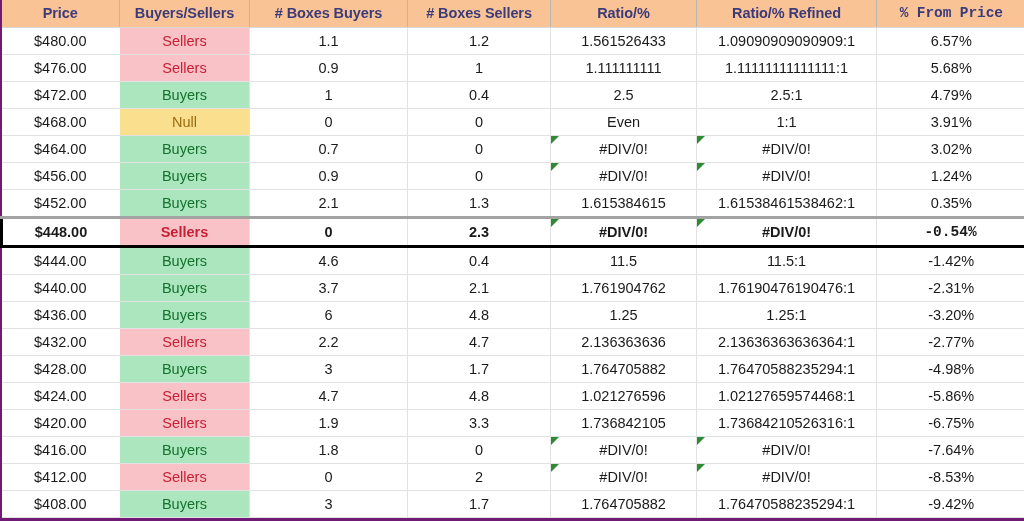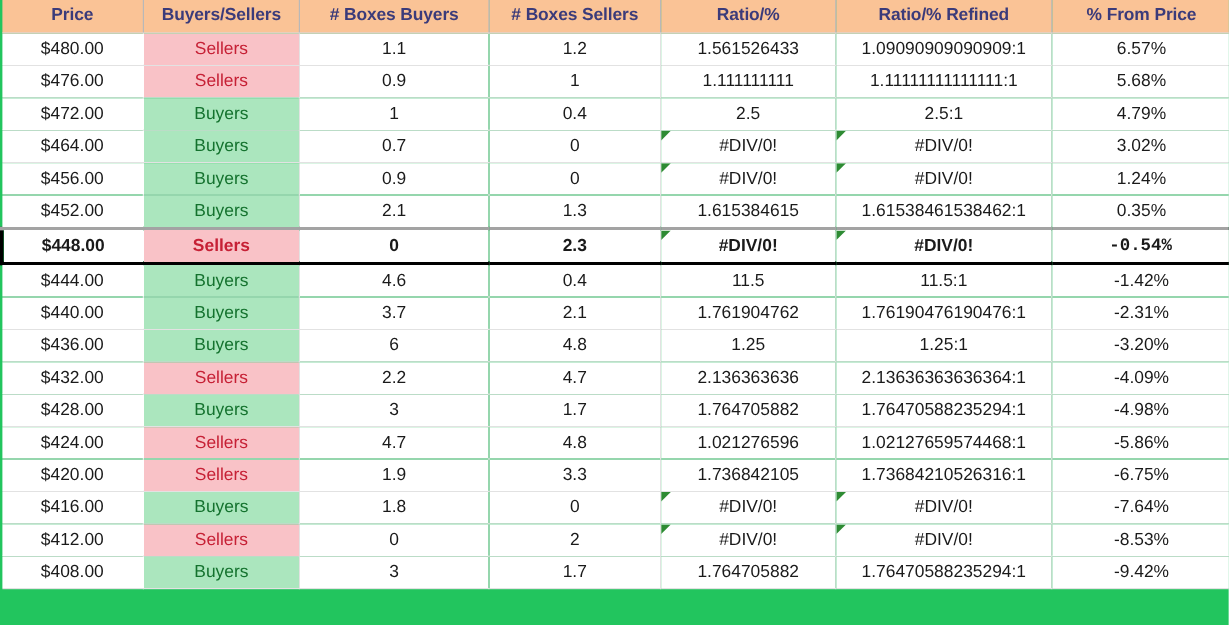--- a/index.html
+++ b/index.html
@@ -10,21 +10,21 @@
   body {
     width: 1024px;
     height: 521px;
     overflow: hidden;
     font-family: "Liberation Sans", sans-serif;
   }
   #sheet {
     width: 1024px;
     height: 521px;
     position: relative;
-    background: #22c55e;
+    background: #701a75;
   }
   table.grid {
     border-collapse: collapse;
     table-layout: fixed;
     width: 1024px;
   }
   table.grid col.c-price        { width: 118px; }
   table.grid col.c-bs           { width: 130px; }
   table.grid col.c-bb           { width: 158px; }
   table.grid col.c-bsell        { width: 143px; }
@@ -38,21 +38,21 @@
     color: #3B3B7A;
     font-size: 14.5px;
     font-weight: bold;
     text-align: center;
     padding: 0;
     border-right: 1px solid #b8b8b8;
     border-bottom: 1px solid #d9d9d9;
     white-space: nowrap;
     letter-spacing: -0.1px;
   }
-  thead th:last-child { border-right: none; }
+  thead th:last-child { border-right: none; font-family: Liberation Mono, monospace; }
 
   tbody td {
     height: 26px;
     font-size: 14.5px;
     text-align: center;
     padding: 0;
     border-bottom: 1px solid #e2e2e2;
     border-right: 1px solid #e2e2e2;
     color: #1a1a1a;
     white-space: nowrap;
@@ -197,20 +197,43 @@
           </td>
           <td>
             <span class="cell-text">2.5:1</span>
           </td>
           <td>
             <span class="cell-text">4.79%</span>
           </td>
         </tr>
         <tr>
           <td class="price">
+            <span class="cell-text">$468.00</span>
+          </td>
+          <td class="fill-null">
+            <span class="cell-text">Null</span>
+          </td>
+          <td>
+            <span class="cell-text">0</span>
+          </td>
+          <td>
+            <span class="cell-text">0</span>
+          </td>
+          <td>
+            <span class="cell-text">Even</span>
+          </td>
+          <td>
+            <span class="cell-text">1:1</span>
+          </td>
+          <td>
+            <span class="cell-text">3.91%</span>
+          </td>
+        </tr>
+        <tr>
+          <td class="price">
             <span class="cell-text">$464.00</span>
           </td>
           <td class="fill-buyers">
             <span class="cell-text">Buyers</span>
           </td>
           <td>
             <span class="cell-text">0.7</span>
           </td>
           <td>
             <span class="cell-text">0</span>
@@ -382,21 +405,21 @@
           <td>
             <span class="cell-text">4.7</span>
           </td>
           <td>
             <span class="cell-text">2.136363636</span>
           </td>
           <td>
             <span class="cell-text">2.13636363636364:1</span>
           </td>
           <td>
-            <span class="cell-text">-4.09%</span>
+            <span class="cell-text">-2.77%</span>
           </td>
         </tr>
         <tr>
           <td class="price">
             <span class="cell-text">$428.00</span>
           </td>
           <td class="fill-buyers">
             <span class="cell-text">Buyers</span>
           </td>
           <td>

